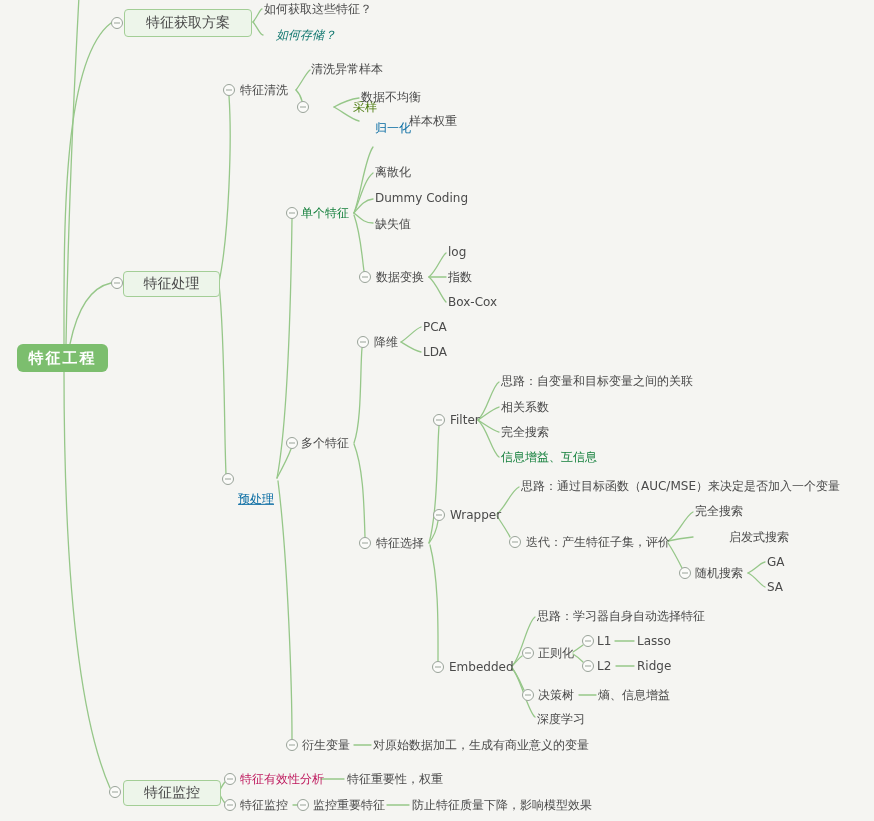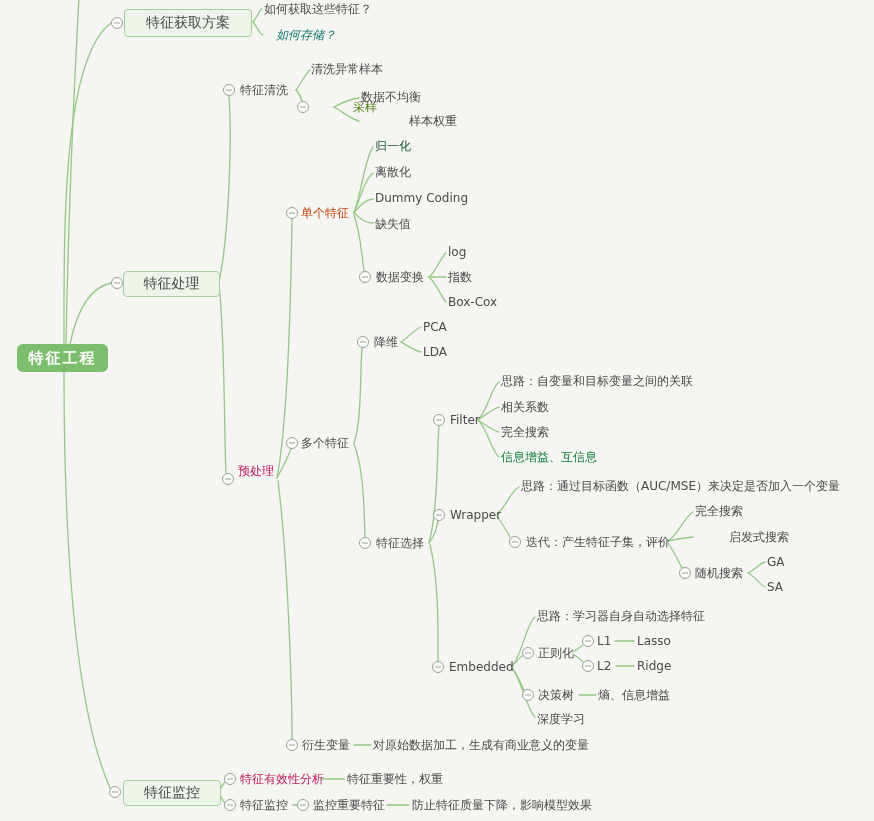--- a/index.html
+++ b/index.html
@@ -196,23 +196,23 @@
       <div class="node-box" style="left: 124px; top: 9px; width: 128px; height: 28px; background: rgb(237, 245, 234); border: 1px solid rgb(163, 206, 150); color: rgb(74, 74, 74);">特征获取方案</div>
       <div class="node-box" style="left: 123px; top: 271px; width: 97px; height: 26px; background: rgb(237, 245, 234); border: 1px solid rgb(163, 206, 150); color: rgb(74, 74, 74);">特征处理</div>
       <div class="node-box" style="left: 123px; top: 780px; width: 98px; height: 26px; background: rgb(237, 245, 234); border: 1px solid rgb(163, 206, 150); color: rgb(74, 74, 74);">特征监控</div>
       <div class="node-text" style="left: 264px; top: 9px; color: rgb(74, 74, 74);">如何获取这些特征？</div>
       <div class="node-text" style="left: 276px; top: 35px; color: #0f766e; font-style: italic;">如何存储？</div>
       <div class="node-text" style="left: 240px; top: 90px; color: rgb(74, 74, 74);">特征清洗</div>
       <div class="node-text" style="left: 311px; top: 69px; color: rgb(74, 74, 74);">清洗异常样本</div>
       <div class="node-text" style="left: 313px; top: 107px; color: #4d7c0f; margin-left: 40px;">采样</div>
       <div class="node-text" style="left: 361px; top: 97px; color: rgb(74, 74, 74);">数据不均衡</div>
       <div class="node-text" style="left: 361px; top: 121px; color: rgb(74, 74, 74); margin-left: 48px;">样本权重</div>
-      <div class="node-text" style="left: 238px; top: 471px; color: #be185d;">预处理</div>
-      <div class="node-text" style="left: 301px; top: 213px; color: #c2410c;">单个特征</div>
-      <div class="node-text" style="left: 375px; top: 146px; color: #14532d;">归一化</div>
+      <div class="node-text" style="left: 238px; top: 499px; color: #0369a1; text-decoration: underline;">预处理</div>
+      <div class="node-text" style="left: 301px; top: 213px; color: #15803d;">单个特征</div>
+      <div class="node-text" style="left: 375px; top: 128px; color: #0369a1;">归一化</div>
       <div class="node-text" style="left: 375px; top: 172px; color: rgb(74, 74, 74);">离散化</div>
       <div class="node-text" style="left: 375px; top: 198px; color: rgb(74, 74, 74);">Dummy Coding</div>
       <div class="node-text" style="left: 375px; top: 224px; color: rgb(74, 74, 74);">缺失值</div>
       <div class="node-text" style="left: 376px; top: 277px; color: rgb(74, 74, 74);">数据变换</div>
       <div class="node-text" style="left: 448px; top: 252px; color: rgb(74, 74, 74);">log</div>
       <div class="node-text" style="left: 448px; top: 277px; color: rgb(74, 74, 74);">指数</div>
       <div class="node-text" style="left: 448px; top: 302px; color: rgb(74, 74, 74);">Box-Cox</div>
       <div class="node-text" style="left: 301px; top: 443px; color: rgb(74, 74, 74);">多个特征</div>
       <div class="node-text" style="left: 374px; top: 342px; color: rgb(74, 74, 74);">降维</div>
       <div class="node-text" style="left: 423px; top: 327px; color: rgb(74, 74, 74);">PCA</div>

